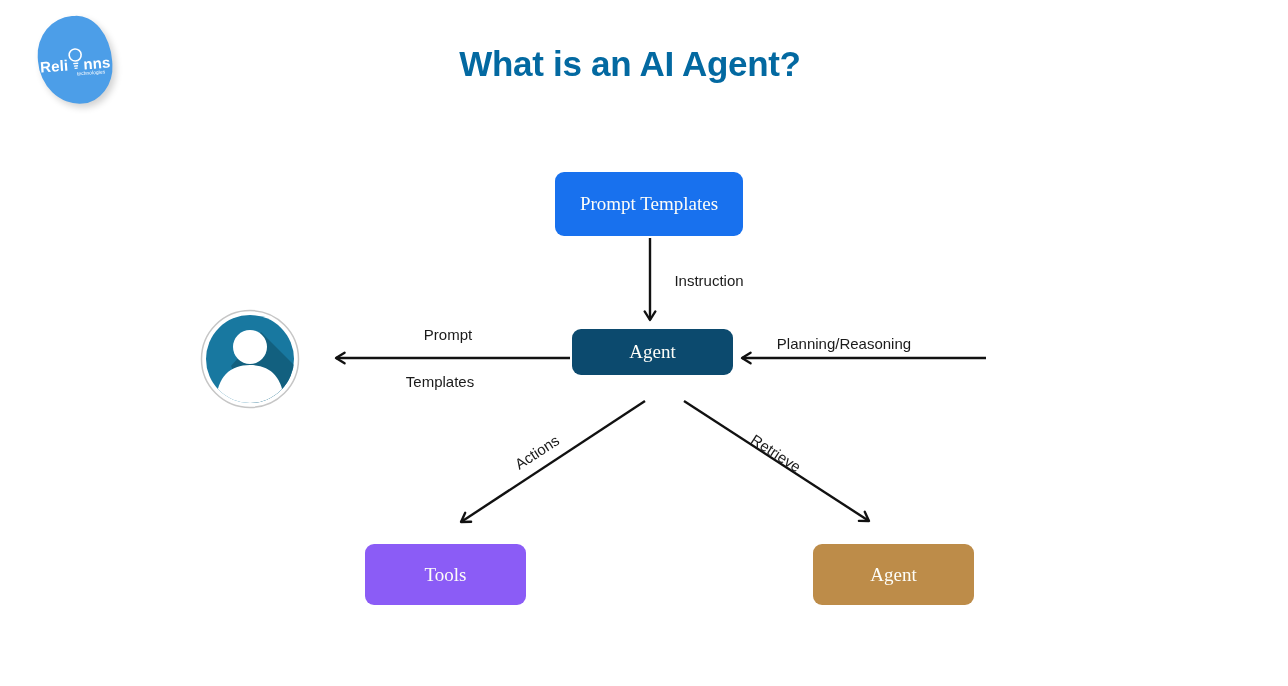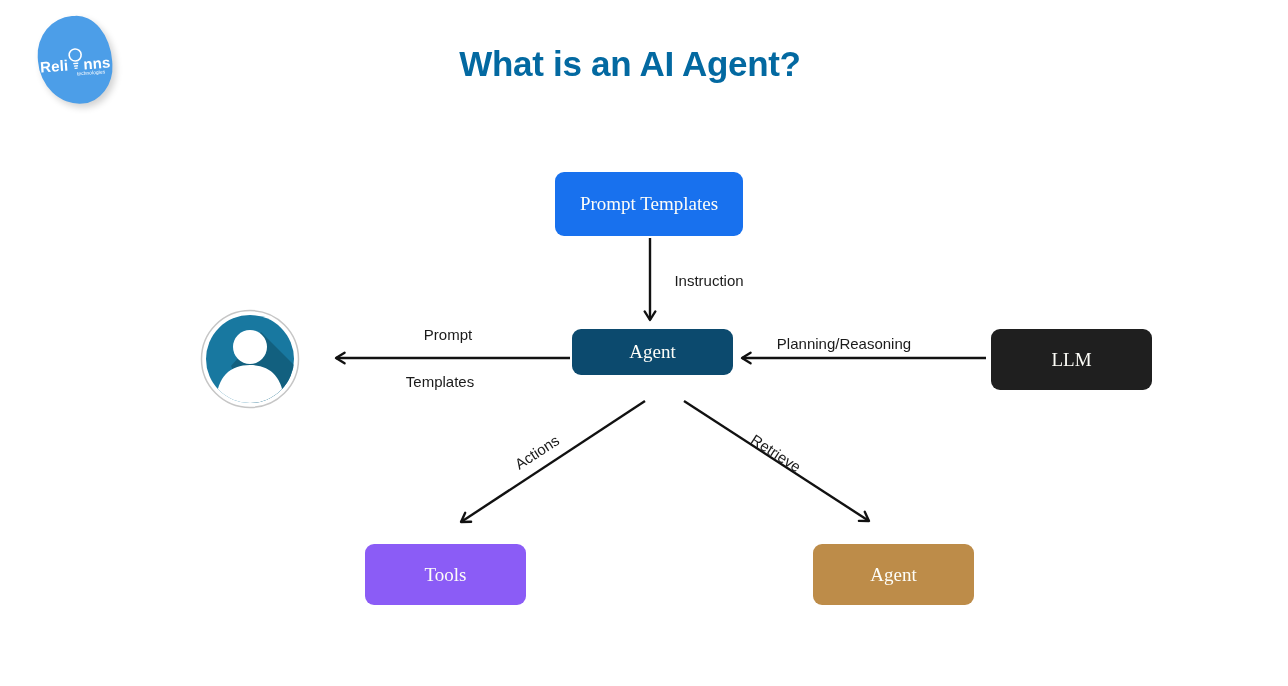--- a/index.html
+++ b/index.html
@@ -112,23 +112,20 @@
       <path d="M16 96 C16 68 30 56 50 56 C70 56 84 68 84 96 Z" fill="#ffffff"></path>
     </g>
   </svg>
 
   <div class="node node-prompt-templates">
     <span>Prompt Templates</span>
   </div>
   <div class="node node-agent">
     <span>Agent</span>
   </div>
-  <div class="node node-llm">
-    <span>LLM</span>
-  </div>
   <div class="node node-tools">
     <span>Tools</span>
   </div>
   <div class="node node-memory">
     <span>Agent</span>
   </div>
 
   <div class="edge-label lbl-instruction">Instruction</div>
   <div class="edge-label lbl-prompt">Prompt</div>
   <div class="edge-label lbl-response">Templates</div>

